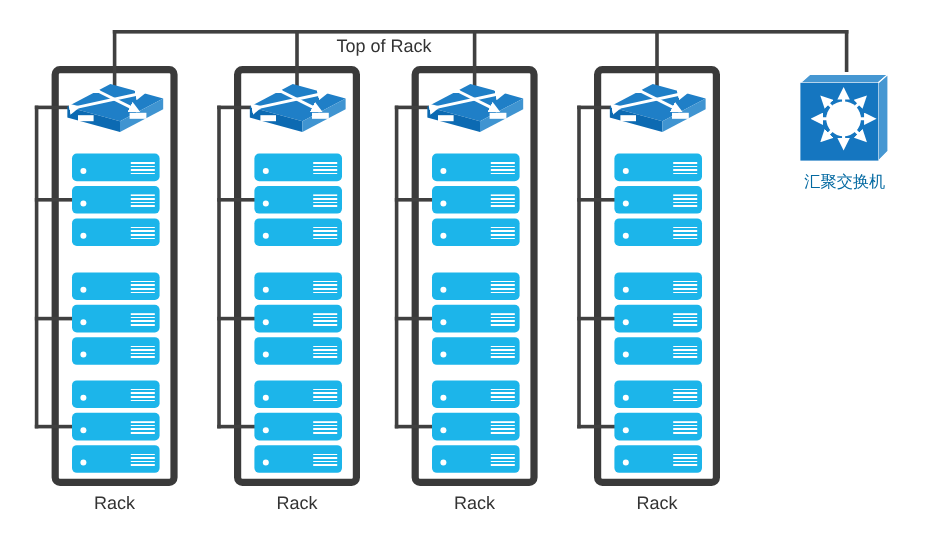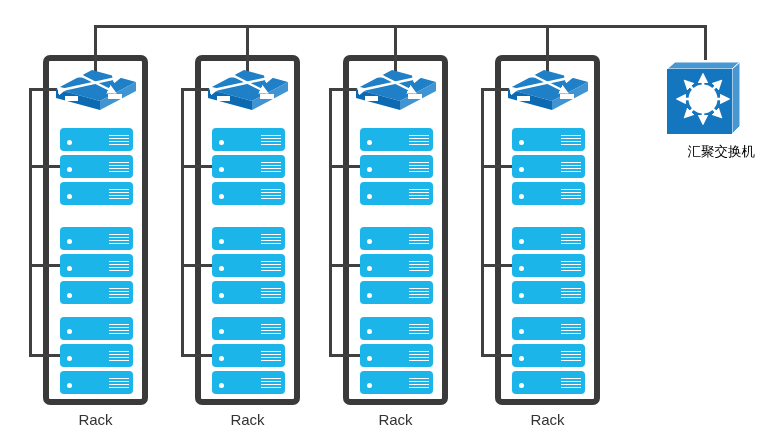--- a/index.html
+++ b/index.html
@@ -29,27 +29,28 @@
   .tor{position:absolute;left:27px;top:70px;width:82px;height:40px;z-index:3;}
   .server{position:absolute;left:31px;width:73px;height:23px;z-index:3;
     background:var(--server-fill);border-radius:4px;}
   .server::before{content:"";position:absolute;left:7px;top:12px;width:5px;height:5px;
     border-radius:50%;background:#fff;}
   .server::after{content:"";position:absolute;right:4px;top:7px;width:20px;height:11px;
     background:repeating-linear-gradient(to bottom,#fff 0 1.4px,transparent 1.4px 3px);}
   .rack-label{left:14px;top:412px;width:105px;text-align:center;}
   .agg{position:absolute;left:666px;top:0;width:76px;height:200px;}
   .agg-cube{position:absolute;left:0;top:56px;width:76px;height:78px;}
-  .agg-label{left:-13px;top:144px;width:102px;text-align:right;font-size:13.5px;color:#000000;}
+  .agg-label{left:-13px;top:144px;width:102px;text-align:center;font-size:13.5px;color:#0369a1;}
 </style>
 </head>
 <body>
 
 <div class="canvas" style="--line: #404040; --rack-border: #3a3a3a; --server-fill: #1cb5ea; --switch-top: #1f7fc7; --switch-front: #0c6ab2; --switch-side: #3f94d1; --cube-front: #1576c0; --cube-top: #4697d2; --cube-side: #4697d2; --text: #333333;">
   <div class="hline top-bus"></div>
+  <div class="diagram-label top-label">Top of Rack</div>
   <div class="vline agg-drop"></div>
 
   <div id="racks">
       <div class="rack-wrap" style="left: 29px;">
     <div class="vline drop"></div>
     <div class="vline bus"></div>
     <div class="hline tap tap0"></div>
     <div class="hline tap tap1"></div>
     <div class="hline tap tap2"></div>
     <div class="hline tap tap3"></div>

